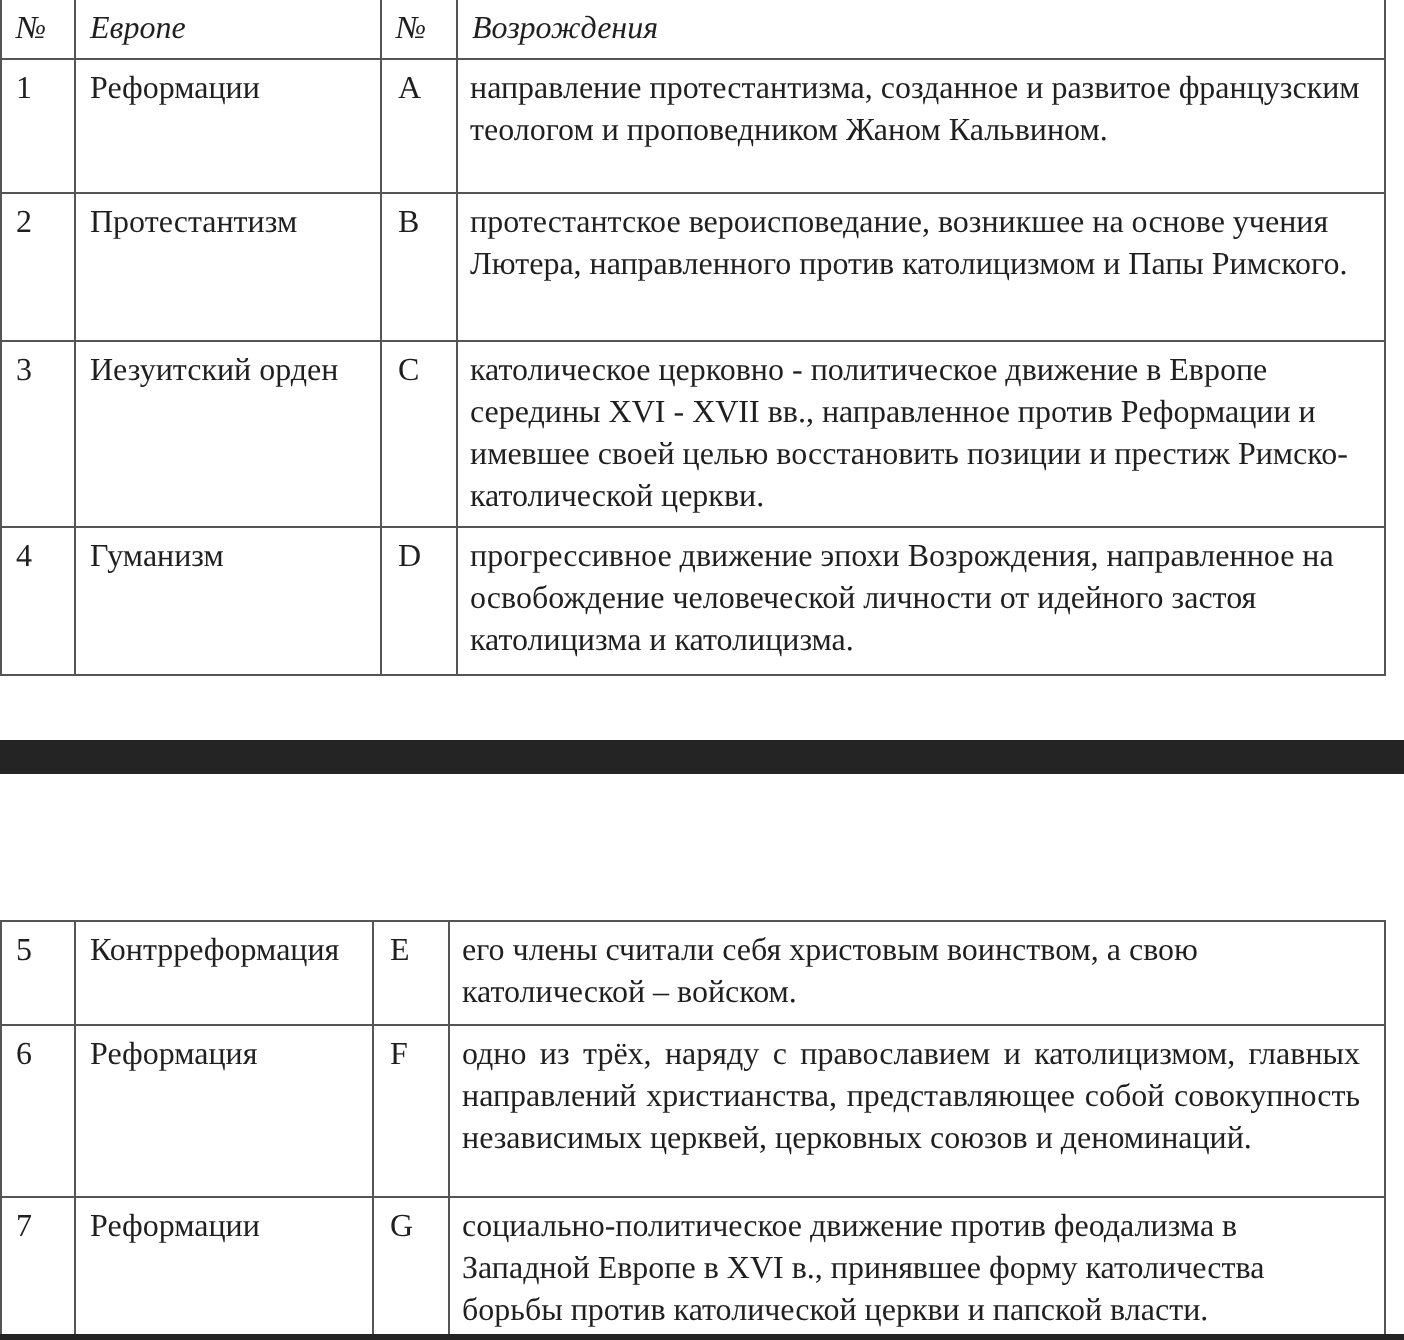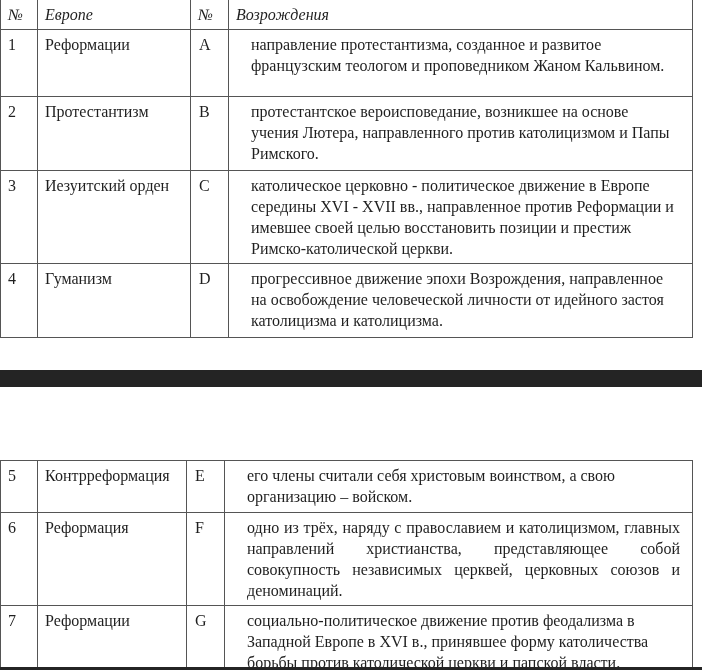--- a/index.html
+++ b/index.html
@@ -29,21 +29,21 @@
     vertical-align: top;
     padding: 4px 10px 4px 7px;
     overflow: hidden;
   }
   .terms-table th {
     font-style: italic;
     font-weight: normal;
     text-align: left;
   }
   .terms-table td.letter { padding-left: 8px; }
-  .terms-table td.def { padding-left: 22px; padding-right: 12px; }
+  .terms-table td.def { padding-left: 6px; padding-right: 12px; }
   .terms-table td.def.just { text-align: justify; }
   
   .hr28 { height: 28px; }
   .r67 { height: 67px; }
   .r74 { height: 74px; }
   .r88 { height: 88px; }
   .r52 { height: 52px; }
   .r86 { height: 86px; }
   .r66 { height: 66px; }
   .page-break-bar {
@@ -110,21 +110,21 @@
       <col style="width:37px">
         <col style="width:149px">
         <col style="width:38px">
         <col>
     </colgroup>
     <tbody>
       <tr class="r52">
         <td class="num">5</td>
         <td class="term">Контрреформация</td>
         <td class="letter">E</td>
-        <td class="def">его члены считали себя христовым воинством, а свою организацию – войском.</td>
+        <td class="def">его члены считали себя христовым воинством, а свою католической – войском.</td>
       </tr>
       <tr class="r86">
         <td class="num">6</td>
         <td class="term">Реформация</td>
         <td class="letter">F</td>
         <td class="def just">одно из трёх, наряду с православием и католицизмом, главных направлений христианства, представляющее собой совокупность независимых церквей, церковных союзов и деноминаций.</td>
       </tr>
       <tr class="r66">
         <td class="num">7</td>
         <td class="term">Реформации</td>

